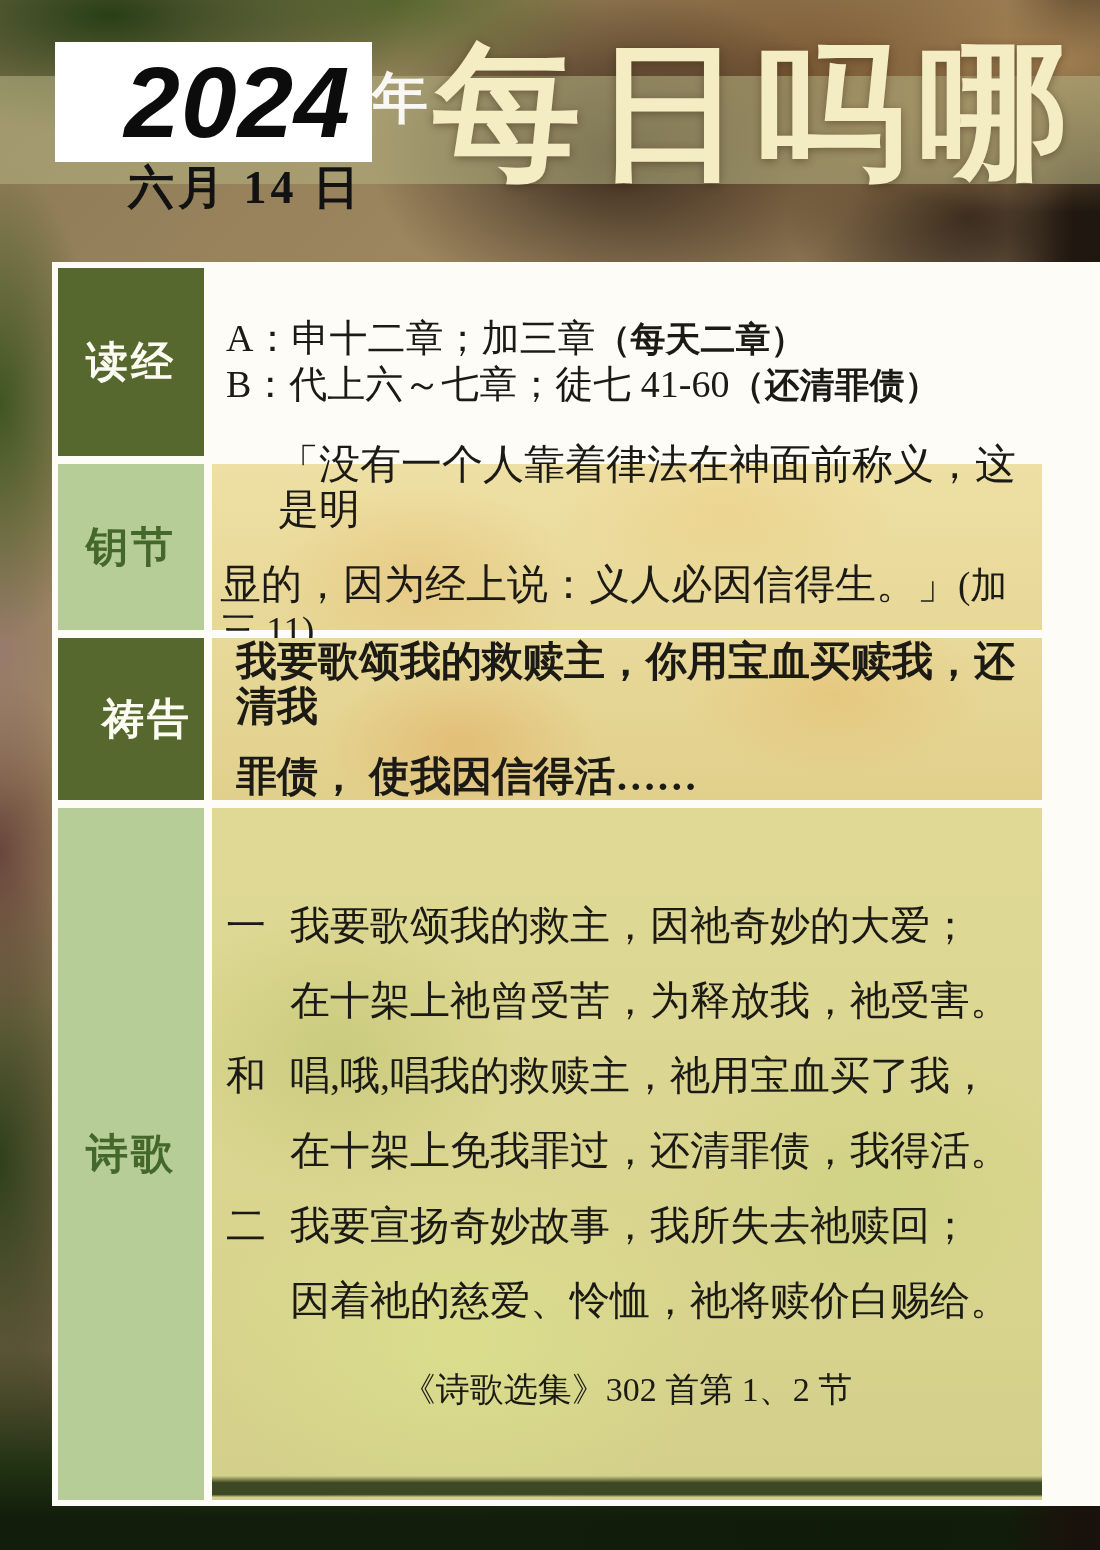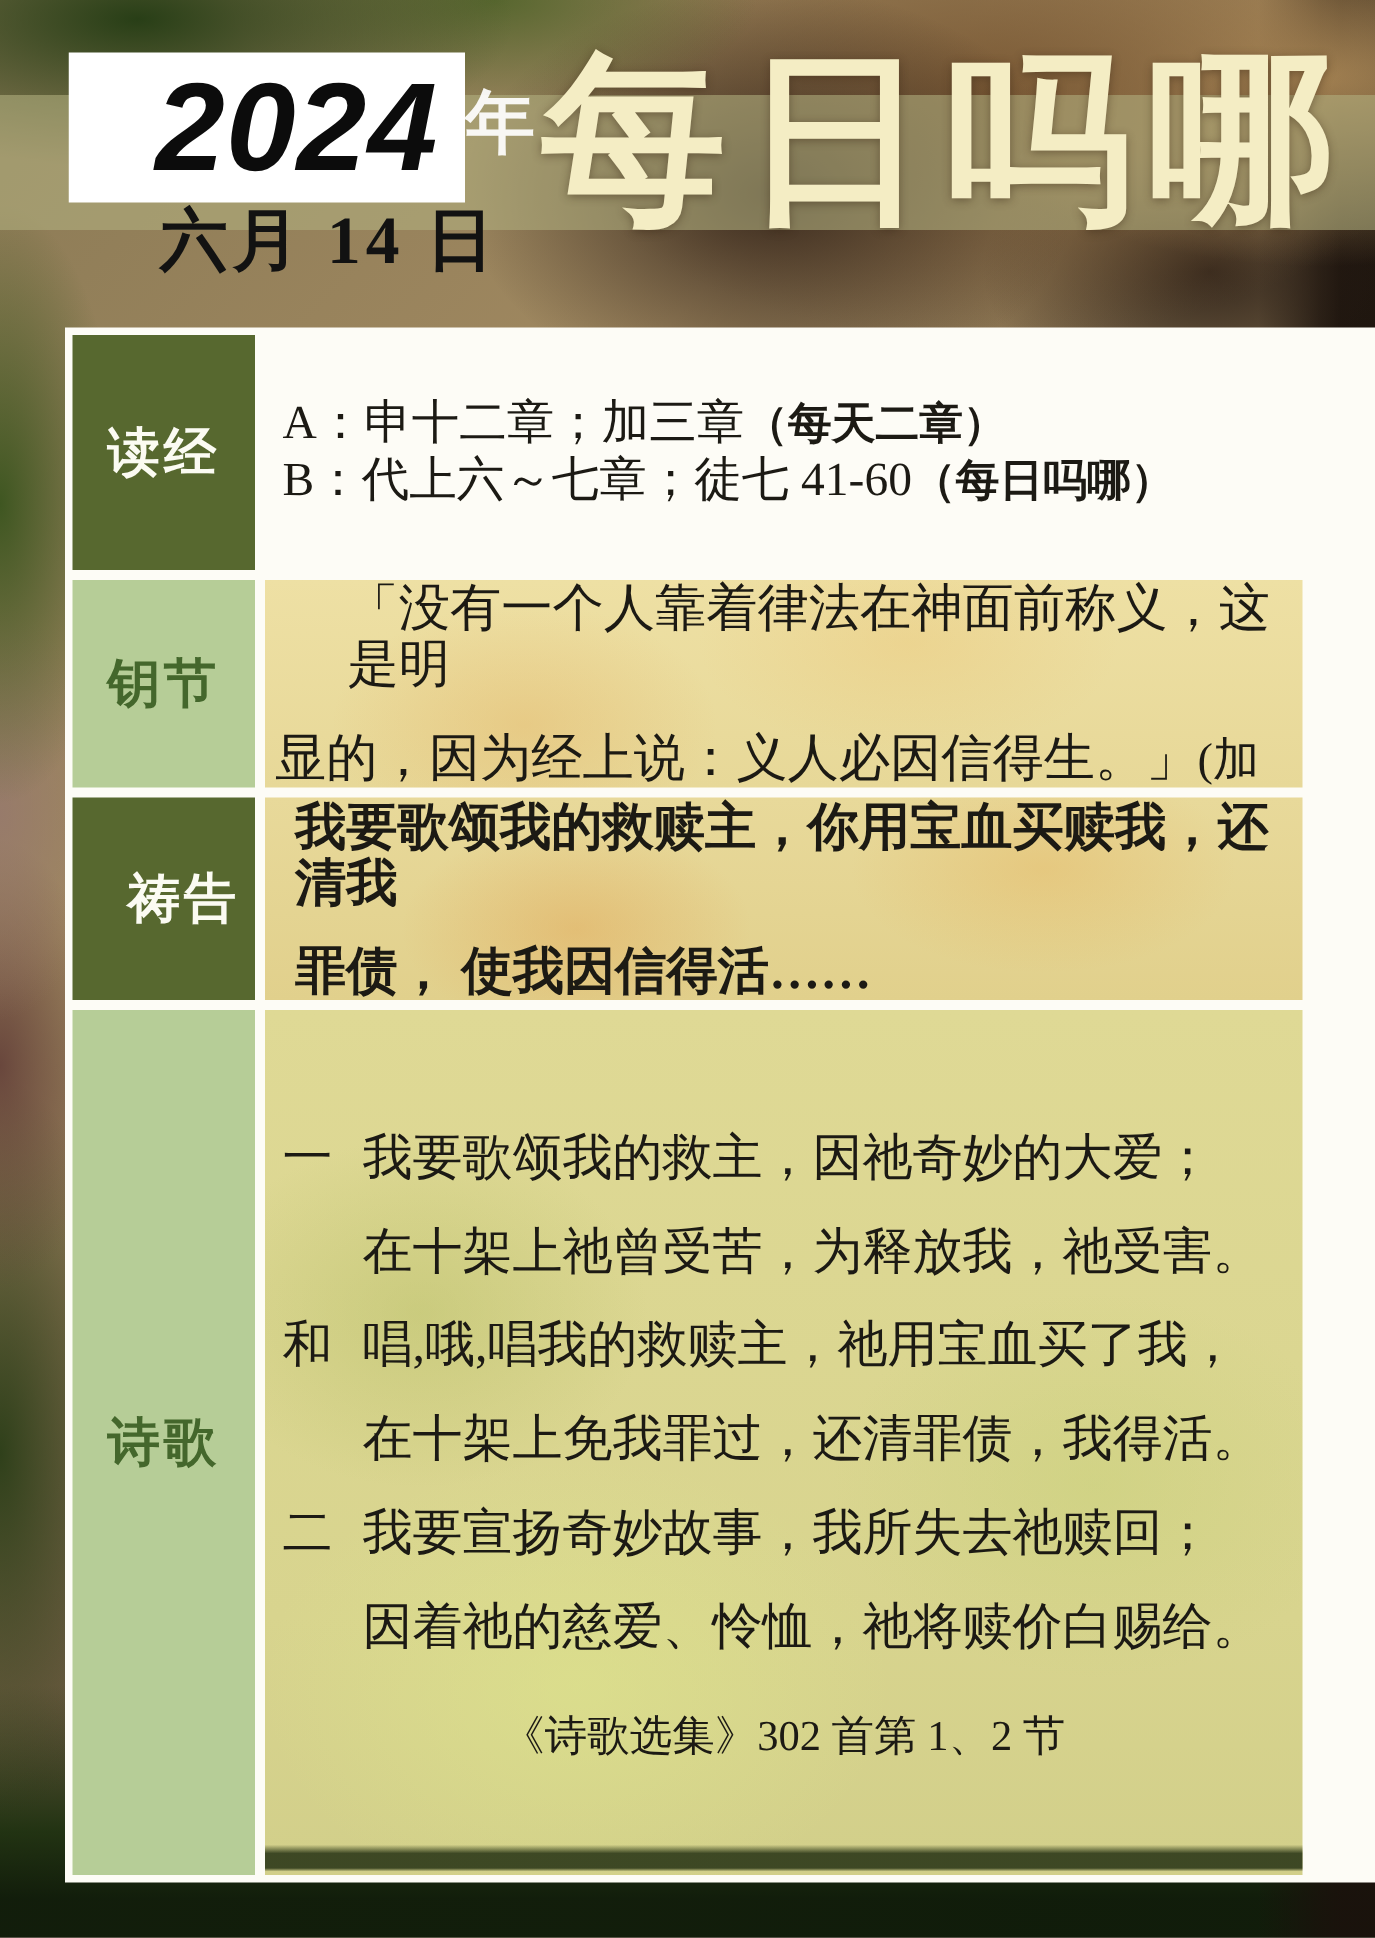--- a/index.html
+++ b/index.html
@@ -53,21 +53,21 @@
   }
   .year-box span{
     font-family:"Liberation Sans","DejaVu Sans",sans-serif;
     font-weight:bold;font-style:italic;
     font-size:100px;letter-spacing:1px;color:#0c0c0c;
     line-height:1;
     margin-left:48px;
   }
   .date-line{
     position:absolute;left:128px;top:163px;width:300px;
-    font-size:54px;font-weight:bold;color:#121212;
+    font-size:46px;font-weight:bold;color:#121212;
     letter-spacing:4px;line-height:1.1;
   }
   .main-title{
     position:absolute;right:8px;top:28px;margin:11px;
     font-size:148px;font-weight:bold;line-height:1;
     letter-spacing:14px;color:#f4edc4;
     text-shadow:0 2px 8px rgba(55,38,20,.45);
     white-space:nowrap;
   }
   
@@ -104,21 +104,21 @@
        linear-gradient(to bottom, rgba(35,48,18,0) 96.5%, rgba(35,48,18,.85) 97.5% 99.2%, rgba(35,48,18,0) 99.6%),
        radial-gradient(ellipse 360px 260px at 30% 78%, rgba(222,230,140,.55), rgba(222,230,140,0) 70%),
        radial-gradient(ellipse 300px 220px at 80% 55%, rgba(198,208,120,.45), rgba(198,208,120,0) 70%),
        radial-gradient(ellipse 260px 200px at 15% 35%, rgba(176,186,96,.4), rgba(176,186,96,0) 70%),
        linear-gradient(#dfd995,#d8d48e 70%,#d2cf8a);}
   
   .reading{display:flex;flex-direction:column;justify-content:center;gap:4px;
     padding-left:14px;font-size:38px;line-height:1.1;}
   .reading .note{font-family:"Liberation Sans","DejaVu Sans",sans-serif;font-weight:bold;font-size:35px;}
   
-  .keyverse{display:flex;flex-direction:column;gap:30px;
+  .keyverse{display:flex;flex-direction:column;justify-content:center;gap:30px;
     padding:0 4px 0 8px;font-size:41px;line-height:1.1;}
   .keyverse .l1{padding-left:58px;}
   .keyverse .ref{font-size:37px;}
   
   .prayer{display:flex;flex-direction:column;justify-content:center;gap:24px;
     padding-left:24px;font-size:41px;font-weight:bold;line-height:1.1;}
   
   .hymn{padding-top:80px;font-size:40px;line-height:75px;}
   .hymn-line{display:flex;padding-left:14px;}
   .hymn-line .marker{width:64px;flex:0 0 64px;}
@@ -138,21 +138,21 @@
   <div class="date-line">六月 14 日</div>
   <h1 class="main-title">每日吗哪</h1>
 
   <div class="table-frame">
 
     <div class="cell label-cell label-dark r1">
       <span>读经</span>
     </div>
     <div class="cell content-cell bg1 r1 reading">
       <div><span>A：</span><span>申十二章；加三章</span><span class="note">（每天二章）</span></div>
-      <div><span>B：</span><span>代上六～七章；徒七 41-60</span><span class="note">（每日吗哪）</span></div>
+      <div><span>B：</span><span>代上六～七章；徒七 41-60</span><span class="note">（还清罪债）</span></div>
     </div>
 
     <div class="cell label-cell label-light r2">
       <span>钥节</span>
     </div>
     <div class="cell content-cell bg2 r2 keyverse">
       <div class="l1">「没有一个人靠着律法在神面前称义，这是明</div>
       <div class="l2"><span>显的，因为经上说：义人必因信得生。」</span><span class="ref">(加三 11)</span></div>
     </div>
 

